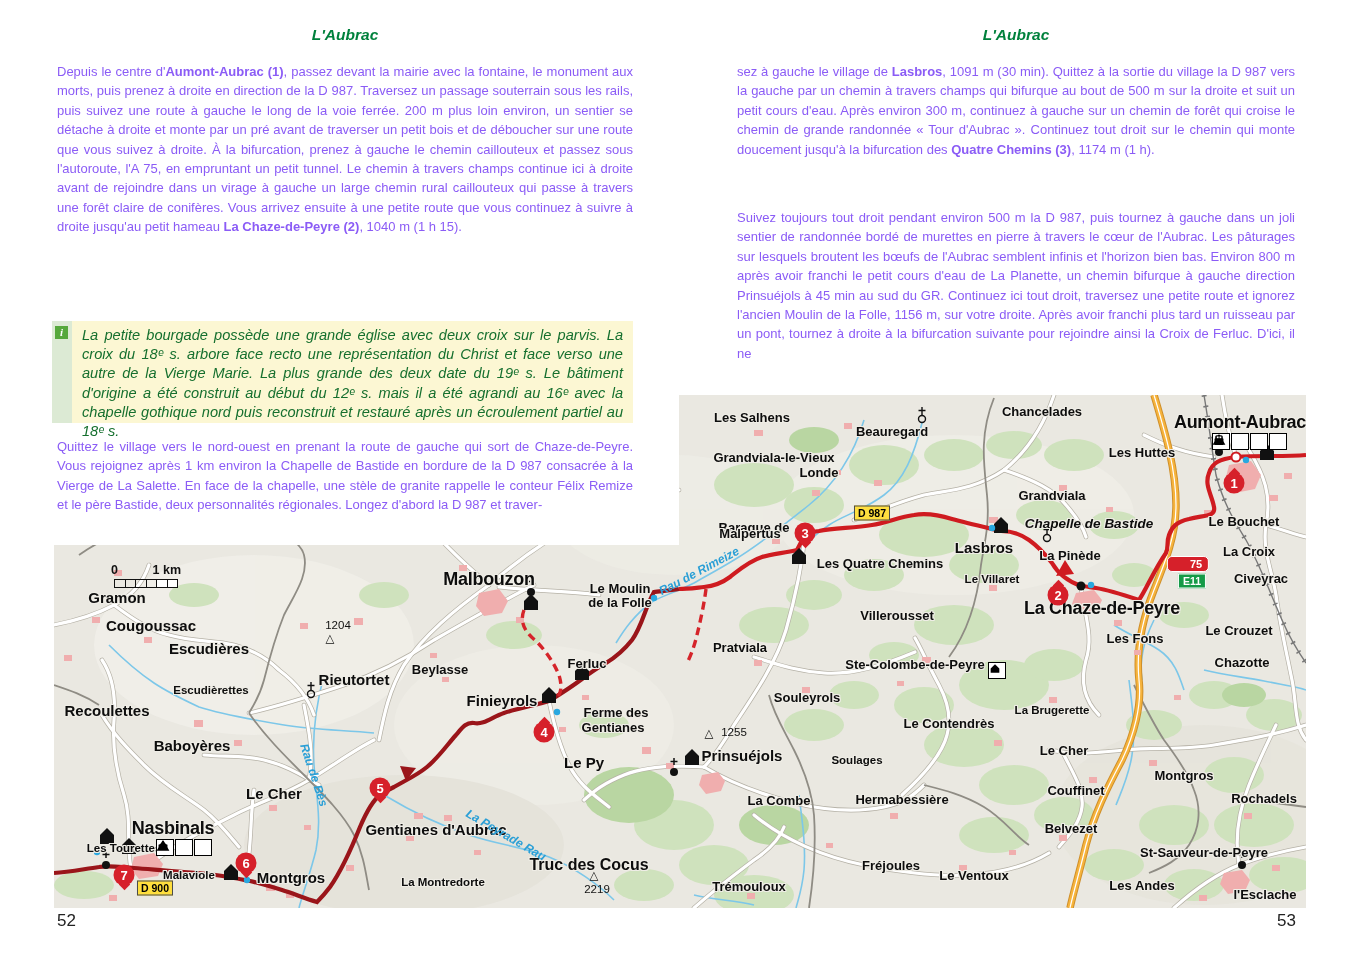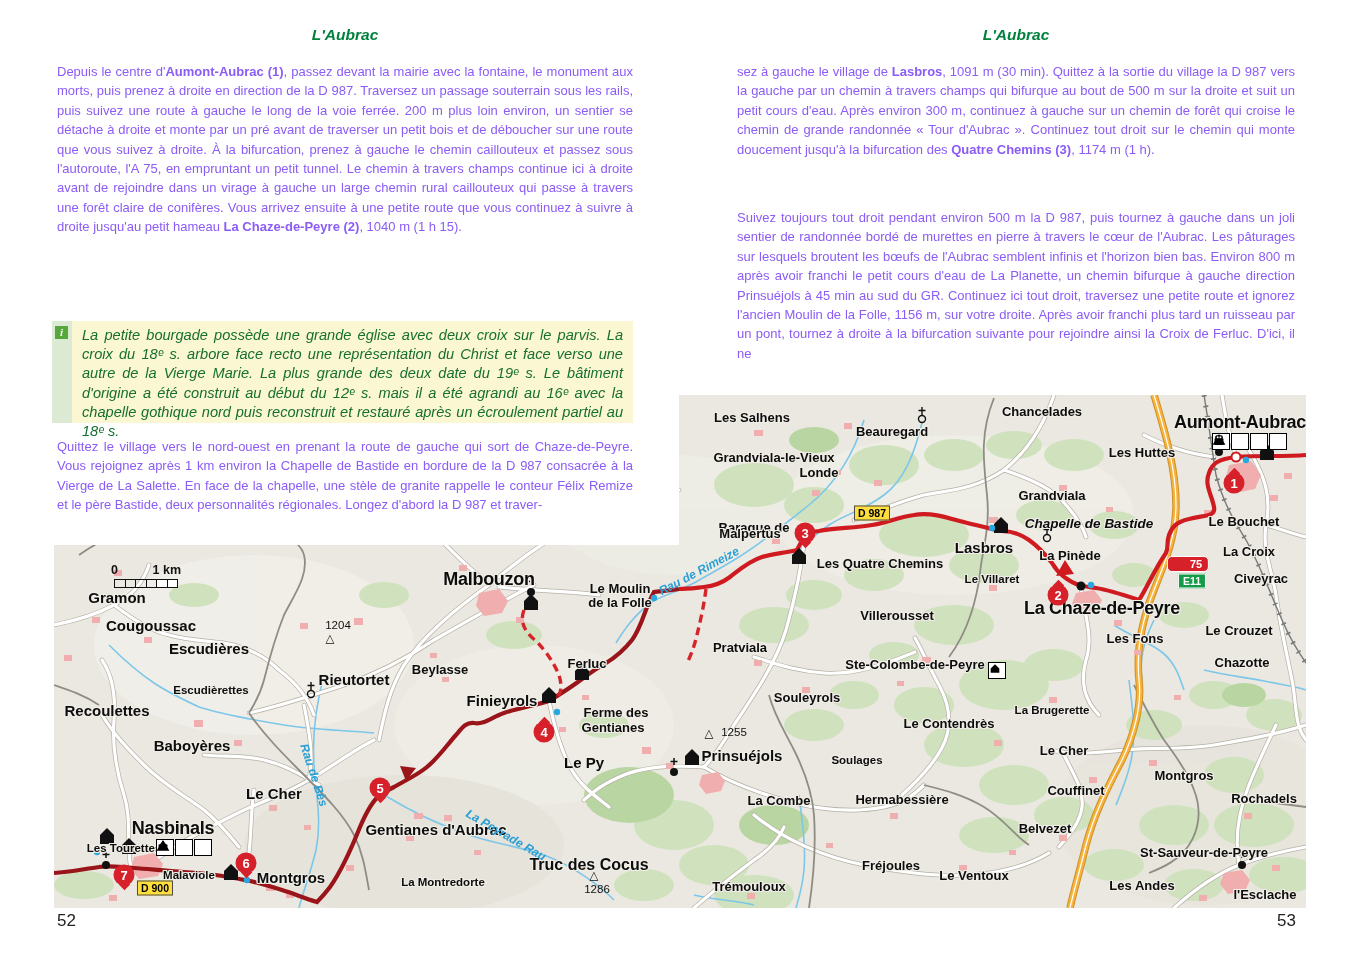--- a/index.html
+++ b/index.html
@@ -444,21 +444,21 @@
         <div class="lbl s18" style="left: 1048px; top: 213px;">La Chaze-de-Peyre</div>
         <div class="lbl s13" style="left: 843px; top: 220px;">Villerousset</div>
         <div class="lbl s13" style="left: 861px; top: 257px; margin-top: 12px;">Ste-Colombe-de-Peyre</div>
         <div class="lbl s13" style="left: 1188px; top: 267px;">Chazotte</div>
         <div class="lbl s13" style="left: 686px; top: 252px;">Pratviala</div>
         <div class="lbl s13" style="left: 753px; top: 302px;">Souleyrols</div>
         <div class="lbl s13" style="left: 895px; top: 328px;">Le Contendrès</div>
         <div class="lbl s12" style="left: 998px; top: 315px;">La Brugerette</div>
         <div class="lbl s13" style="left: 1010px; top: 355px;">Le Cher</div>
         <div class="lbl s13" style="left: 1022px; top: 395px;">Couffinet</div>
-        <div class="lbl s13" style="left: 991px; top: 433px;">Belvezet</div>
+        <div class="lbl s13" style="left: 1017px; top: 433px;">Belvezet</div>
         <div class="lbl s13" style="left: 1130px; top: 380px;">Montgros</div>
         <div class="lbl s13" style="left: 1210px; top: 403px;">Rochadels</div>
         <div class="lbl s13" style="left: 1150px; top: 457px;">St-Sauveur-de-Peyre</div>
         <div class="lbl s13" style="left: 1088px; top: 490px;">Les Andes</div>
         <div class="lbl s13" style="left: 1211px; top: 499px;">l'Esclache</div>
         <div class="lbl s12" style="left: 803px; top: 365px;">Soulages</div>
         <div class="lbl s13" style="left: 848px; top: 404px;">Hermabessière</div>
         <div class="lbl s13" style="left: 725px; top: 405px;">La Combe</div>
         <div class="lbl s13" style="left: 837px; top: 470px;">Fréjoules</div>
         <div class="lbl s13" style="left: 920px; top: 480px;">Le Ventoux</div>
@@ -500,21 +500,21 @@
         <div class="mk" style="left: 70px; top: 480px;">7</div>
         <div class="sh sh-yellow" style="left: 818px; top: 118px;">D 987</div>
         <div class="sh sh-yellow" style="left: 101px; top: 493px;">D 900</div>
         <div class="sh sh-red" style="left: 1134px; top: 169px; padding-left: 22px;">75</div>
         <div class="sh sh-green" style="left: 1138px; top: 186px;">E11</div>
         <div class="sum" style="left: 276px; top: 243px;">△</div>
         <div class="sum" style="left: 284px; top: 230px;">1204</div>
         <div class="sum" style="left: 655px; top: 338px;">△</div>
         <div class="sum" style="left: 680px; top: 337px;">1255</div>
         <div class="sum" style="left: 540px; top: 480px;">△</div>
-        <div class="sum" style="left: 543px; top: 494px;">1286</div>
+        <div class="sum" style="left: 543px; top: 494px;">2219</div>
         <div class="poibox" style="left: 1158px; top: 38px;">
           <span>
             <svg width="14" height="13" viewBox="0 0 12 12">
               <path d="M2,6 L6,2 L10,6 L10,10 L2,10 Z" fill="#000"></path>
             </svg>
           </span>
           <span>
             <svg width="14" height="13" viewBox="0 0 12 12">
               <path d="M5,2 h2 v3 h3 v2 h-3 v3 h-2 v-3 h-3 v-2 h3 z" fill="#000"></path>
             </svg>

